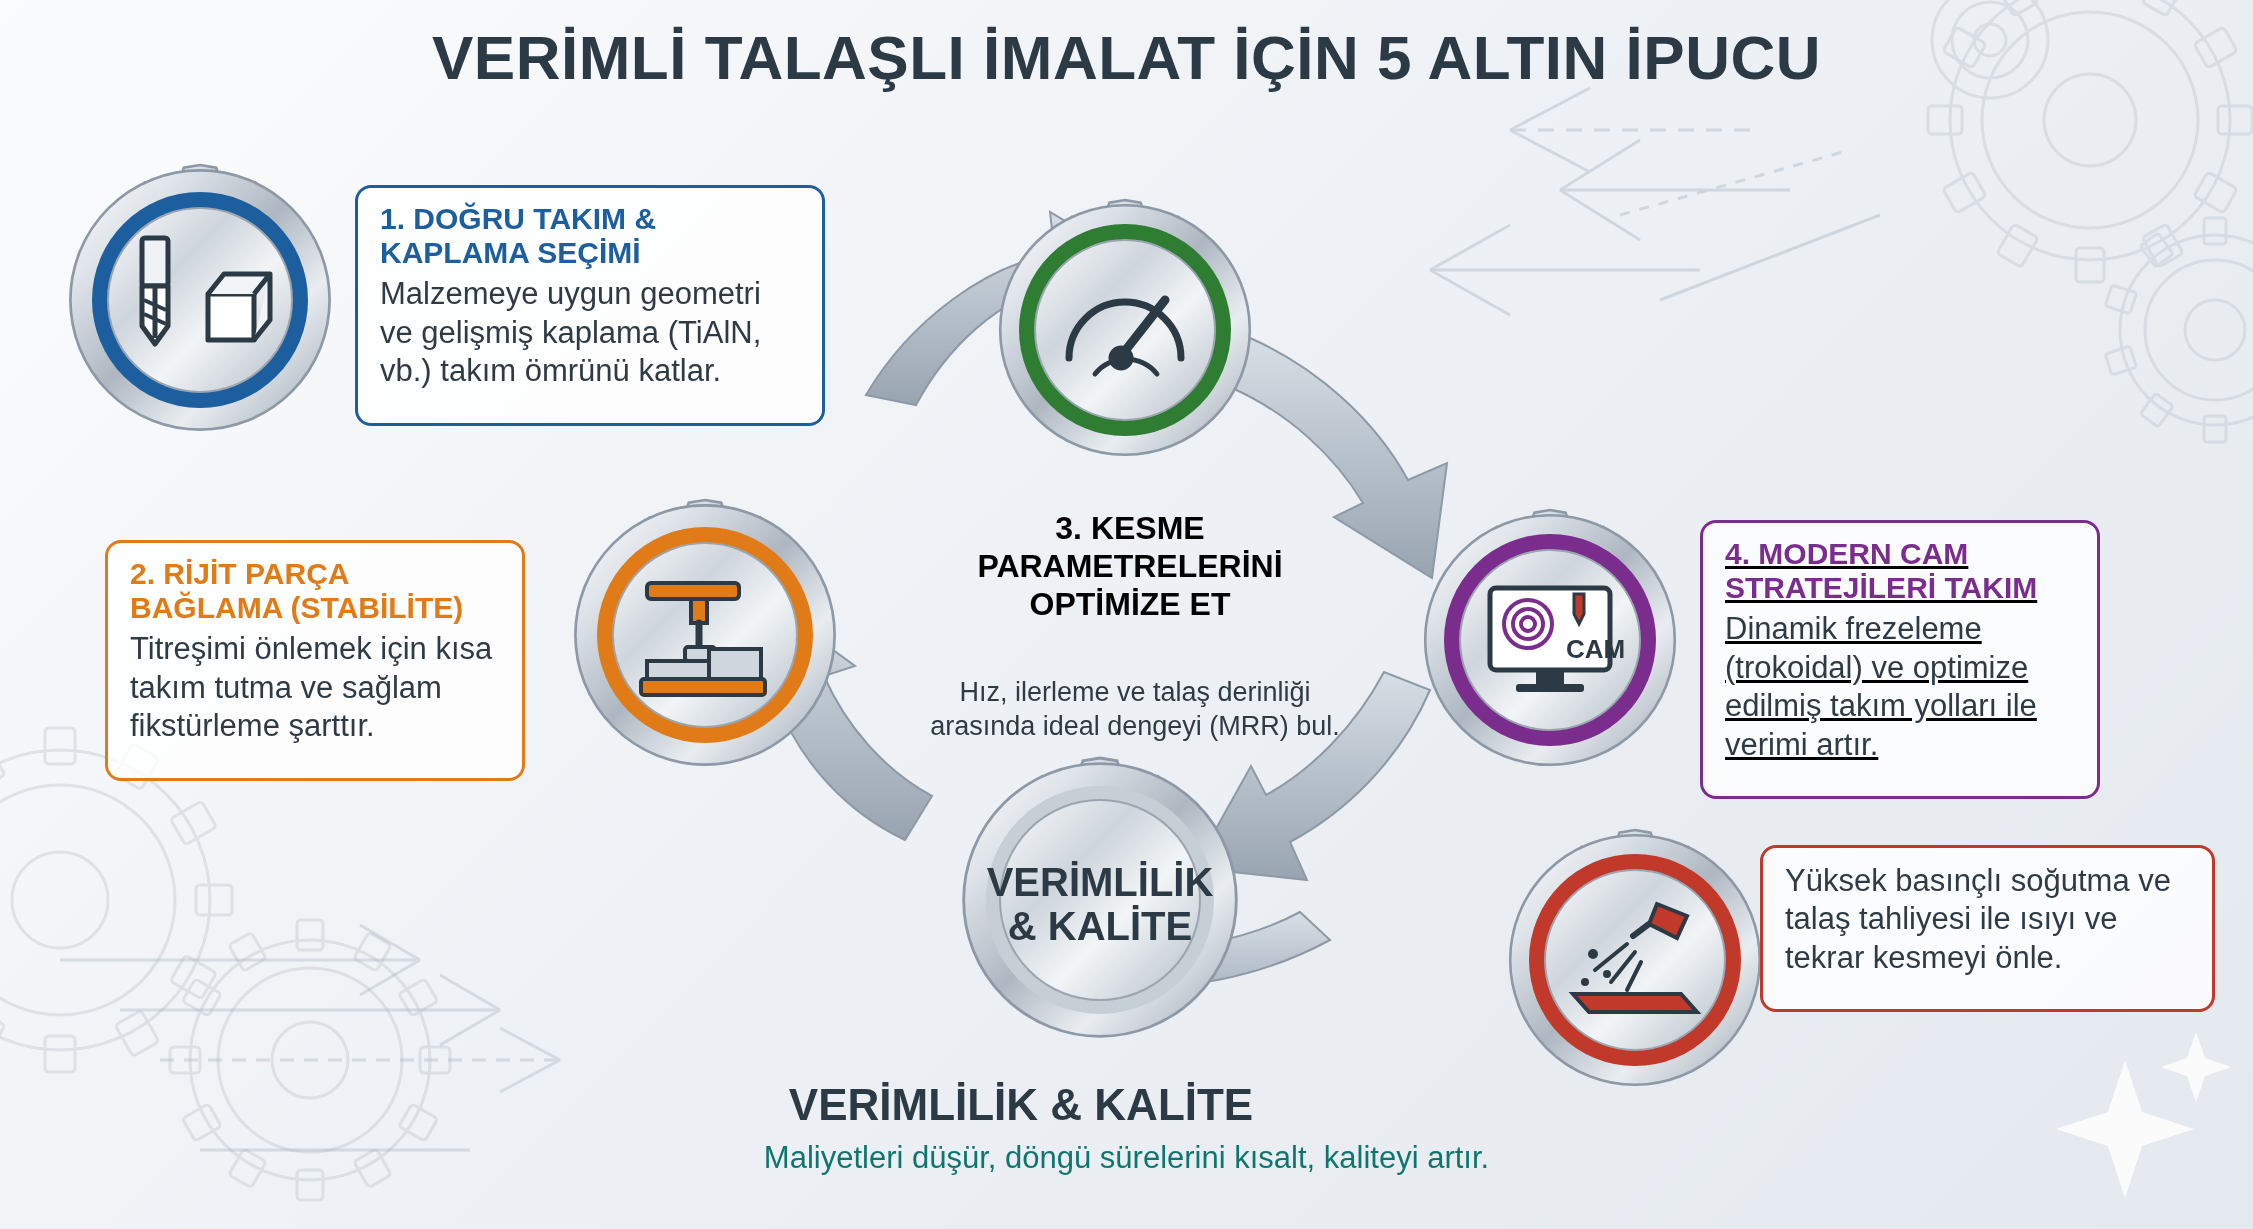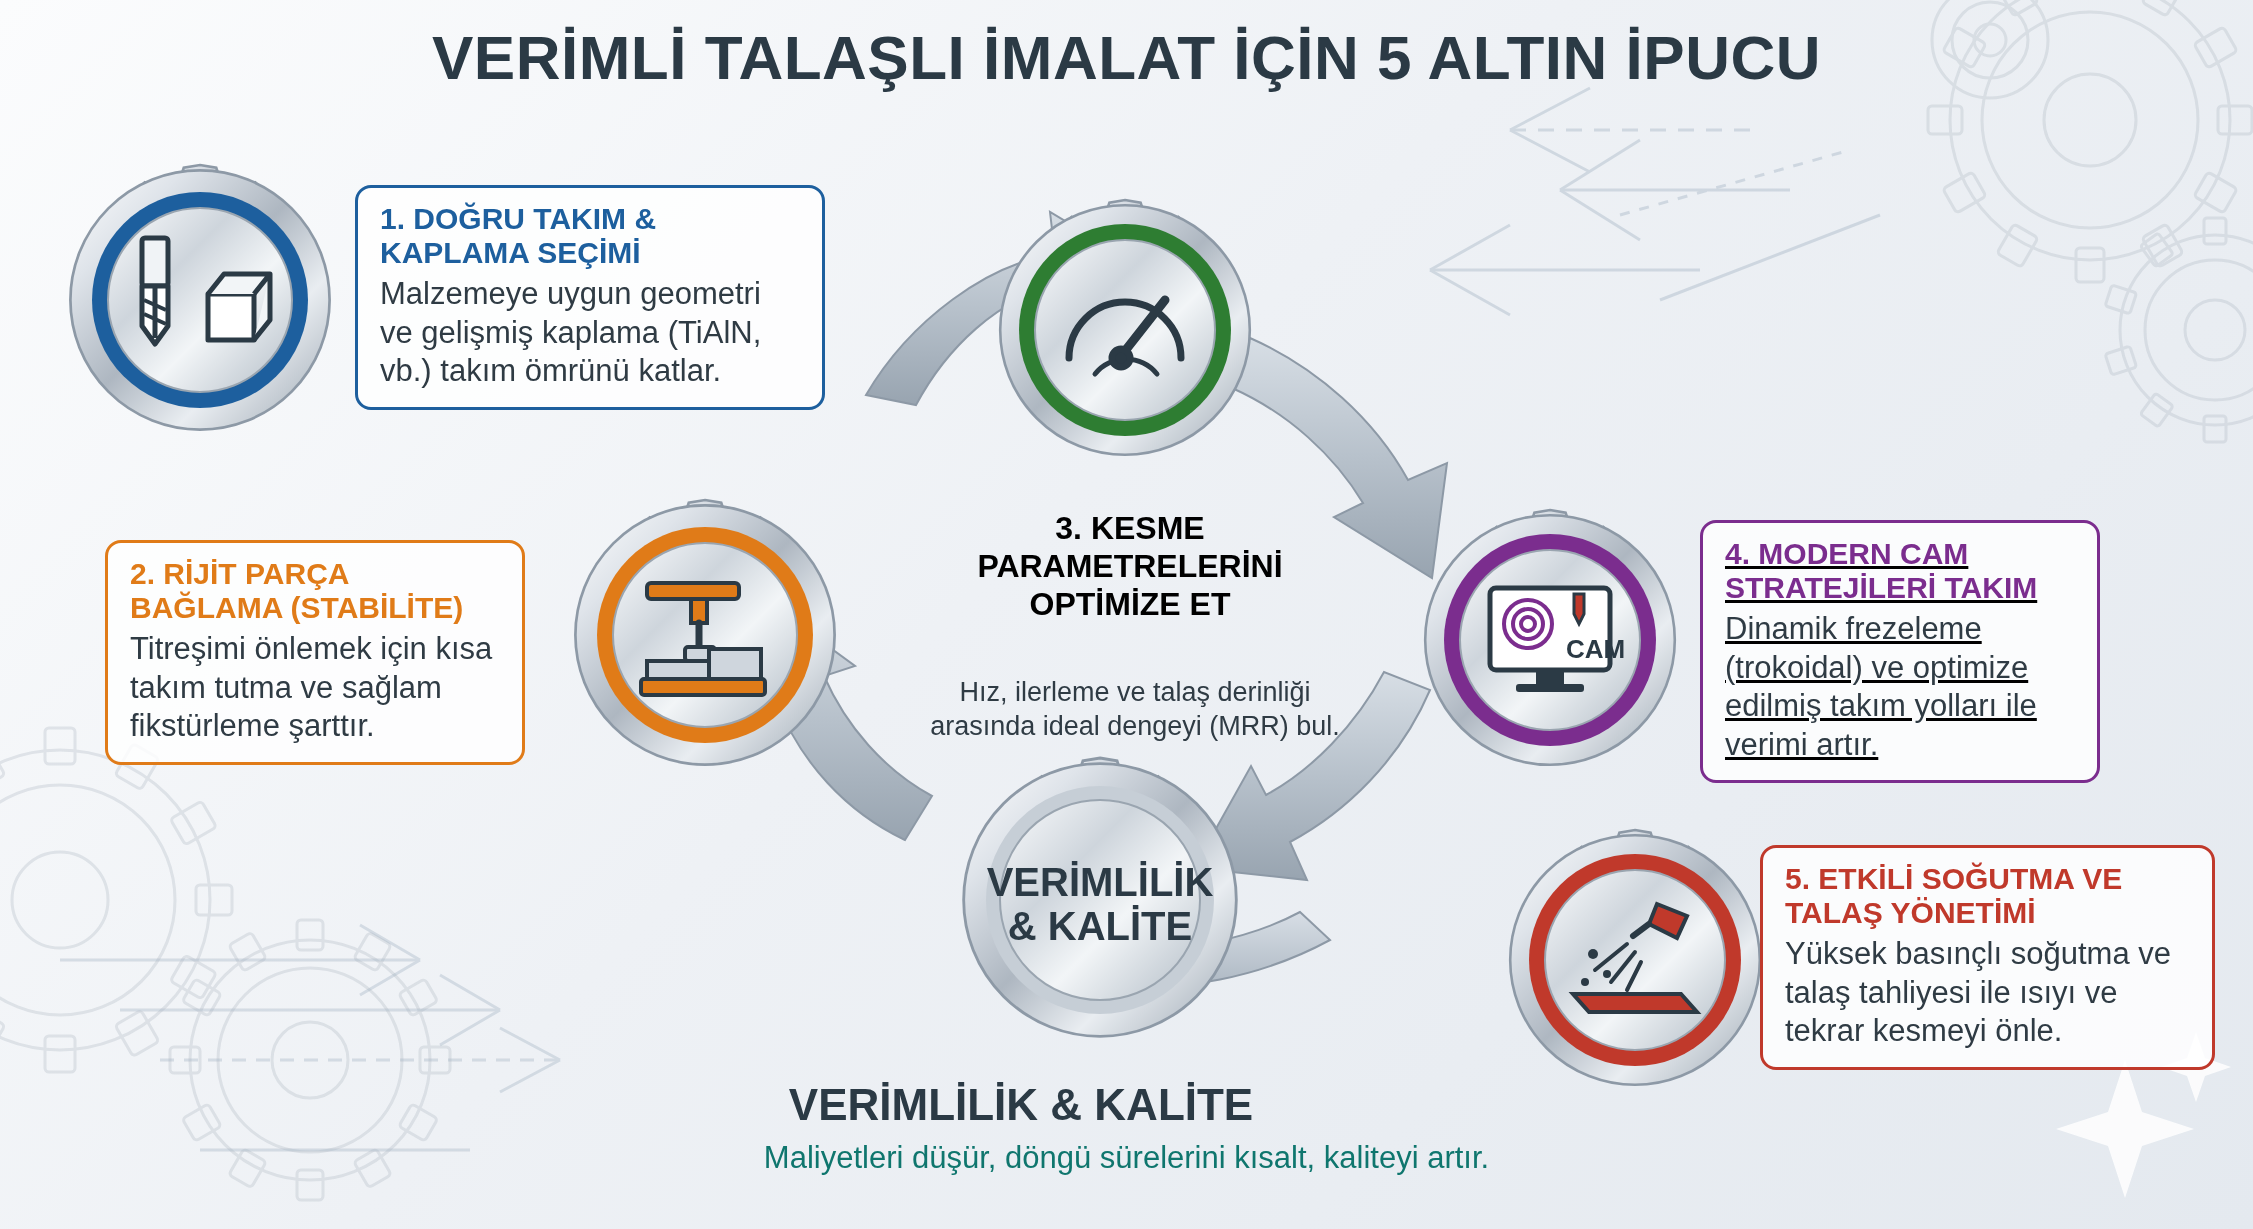--- a/index.html
+++ b/index.html
@@ -12,21 +12,21 @@
   #title{
     position:absolute;top:22px;left:0;width:2253px;text-align:center;
     font-size:62px;font-weight:bold;color:#2b3a45;letter-spacing:0.5px;
     font-family:"Liberation Sans", sans-serif;
   }
   .gear{position:absolute;}
   .callout{
     position:absolute;box-sizing:border-box;
     border:3px solid #14532d;border-radius:16px;
     background:rgba(255,255,255,0.82);
-    padding:14px 20px 16px 22px;
+    padding:14px 20px 32px 22px;
   }
   .callout .hd{font-size:30px;font-weight:bold;line-height:1.12;margin-bottom:6px;}
   .callout .bd{font-size:31px;color:#2f3b44;line-height:1.24;}
   .center-label{
     position:absolute;text-align:center;color:#2b3a45;font-weight:bold;
     line-height:1.1;
   }
   .bottom-title{
     position:absolute;left:0;width:2042px;text-align:center;
     font-size:44px;font-weight:bold;color:#2b3a45;
@@ -314,24 +314,20 @@
         <path d="M6,2 L-8,30"></path>
     </g>
     <circle cx="-42" cy="-6" r="5" fill="#2b3a45"></circle>
     <circle cx="-28" cy="14" r="4" fill="#2b3a45"></circle>
     <circle cx="-50" cy="22" r="4" fill="#2b3a45"></circle>
     <path d="M-62,34 L46,34 L62,52 L-46,52 Z" fill="#c0392b" stroke="#2b3a45" stroke-width="4"></path>
   </g>
 </svg>
 
 <div class="callout" style="left:1760px;top:845px;width:455px;border-color:#c0392b;">
-  <div class="hd" style="color:#c0392b;">
-    <span>5. ETKİLİ SOĞUTMA VE</span><br>
-    <span>TALAŞ YÖNETİMİ</span>
-  </div>
   <div class="bd">Yüksek basınçlı soğutma ve talaş tahliyesi ile ısıyı ve tekrar kesmeyi önle.</div>
 </div>
 
 <svg class="gear" style="left:945px;top:745px;" width="310" height="310" viewBox="-155 -155 310 310">
   <g transform="scale(1.42)">
     <use href="#gearShape" fill="url(#metalRad)" stroke="#8d99a6" stroke-width="2"></use>
     <circle r="96" fill="url(#metalRad)" stroke="#8d99a6" stroke-width="2"></circle>
   </g>
   <circle r="114" fill="#c6ced6"></circle>
   <circle r="100" fill="url(#metalInner)" stroke="#9aa5b0" stroke-width="2"></circle>

